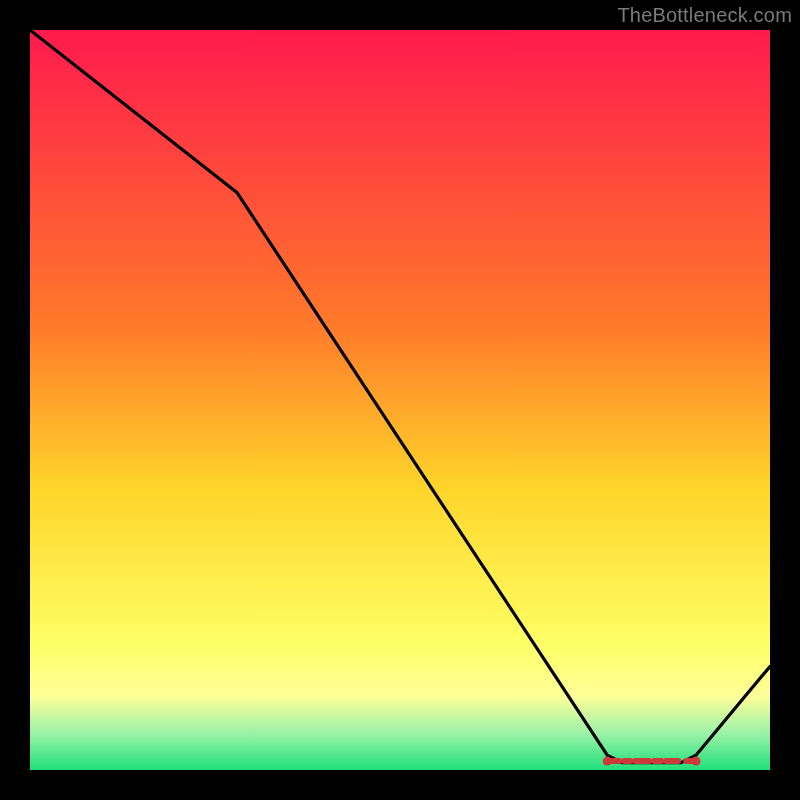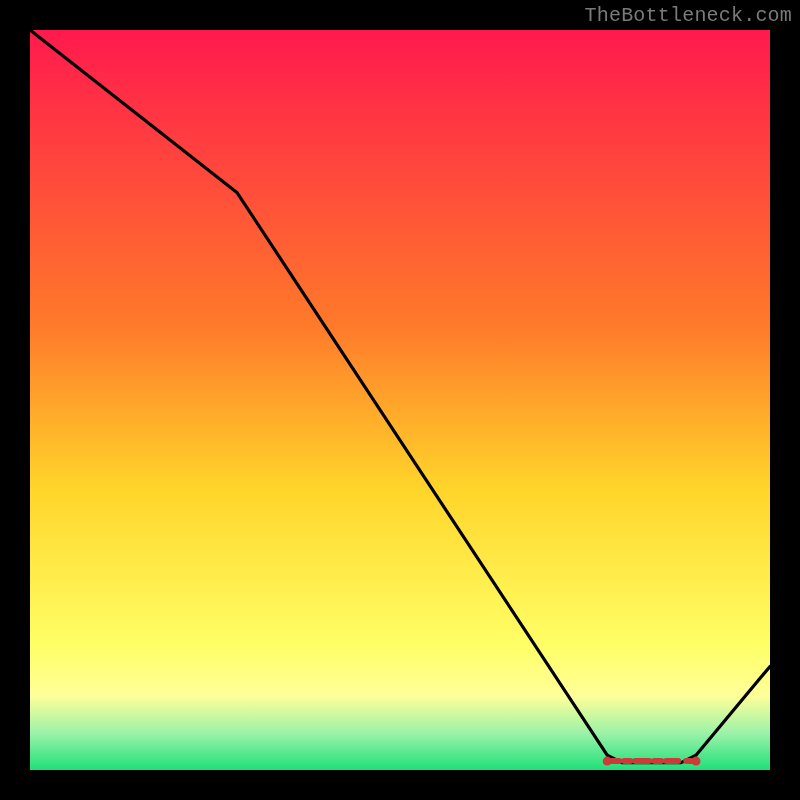--- a/index.html
+++ b/index.html
@@ -9,21 +9,20 @@
     height: 800px;
     background: #000;
     overflow: hidden;
     font-family: Arial, Helvetica, sans-serif;
   }
   .stage {
     position: relative;
     width: 800px;
     height: 800px;
     background: #000;
-    font-family: Liberation Mono, monospace;
   }
   .watermark {
     position: absolute;
     top: 4px;
     right: 8px;
     color: #7a7a7a;
     font-size: 20px;
     font-weight: 500;
     letter-spacing: 0.2px;
     user-select: none;

